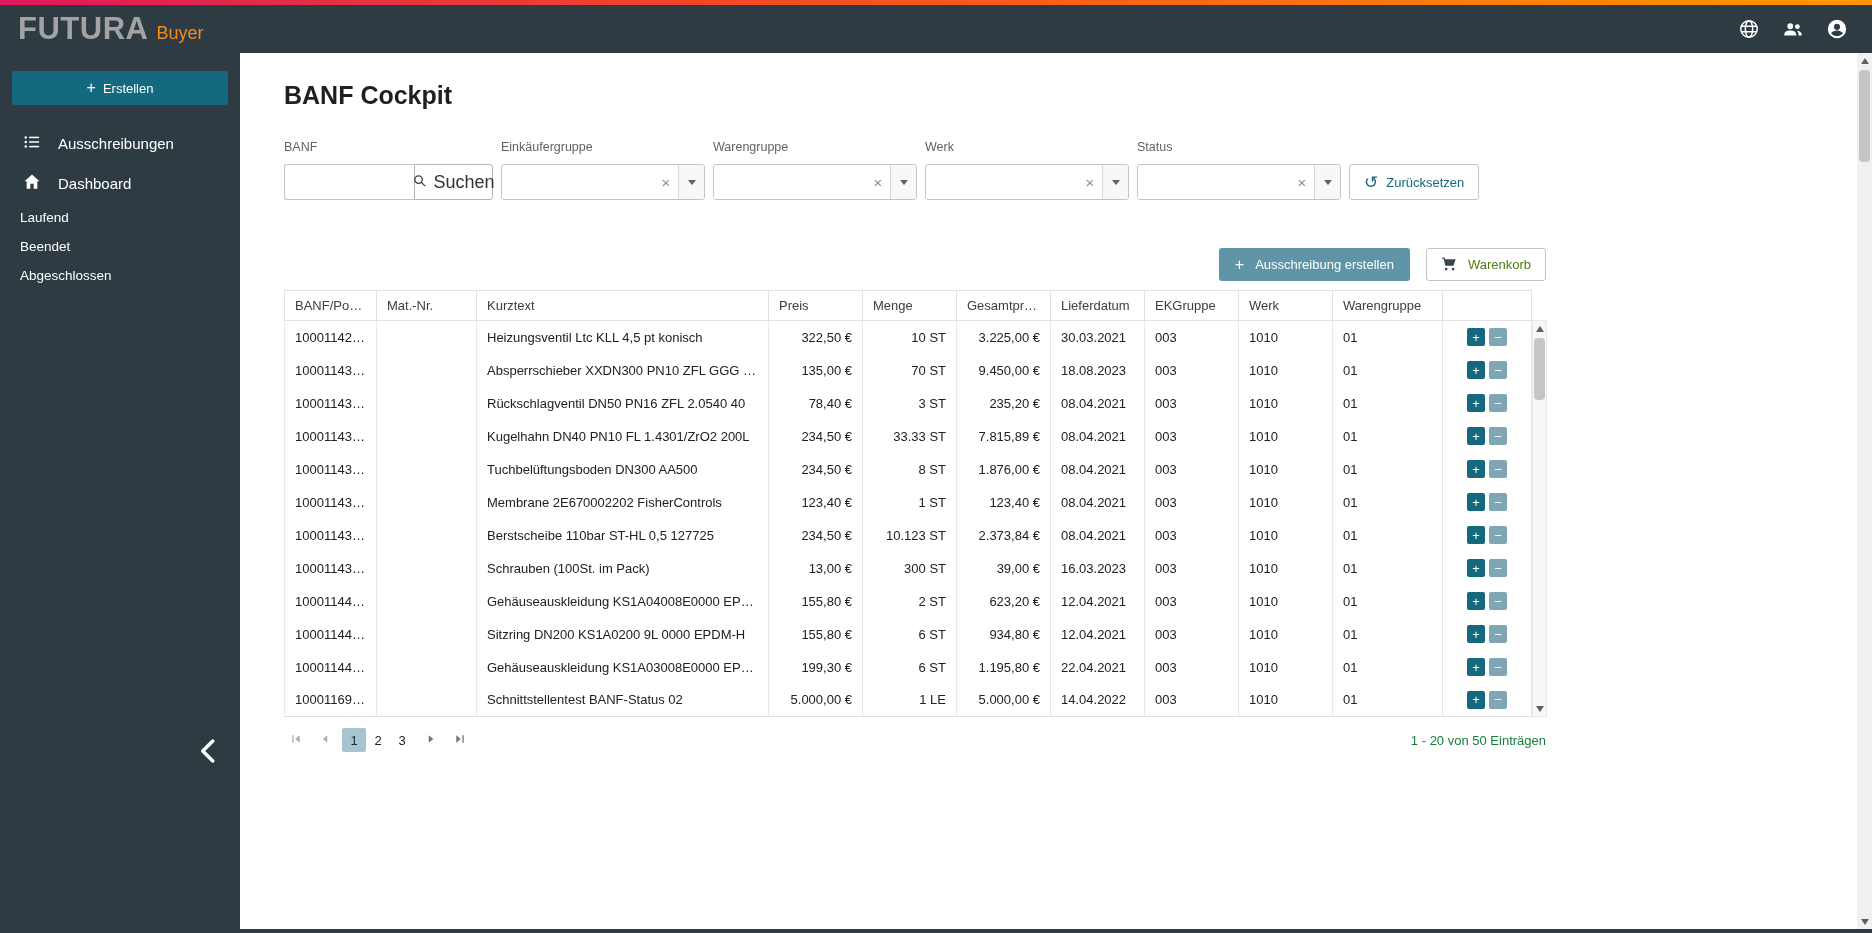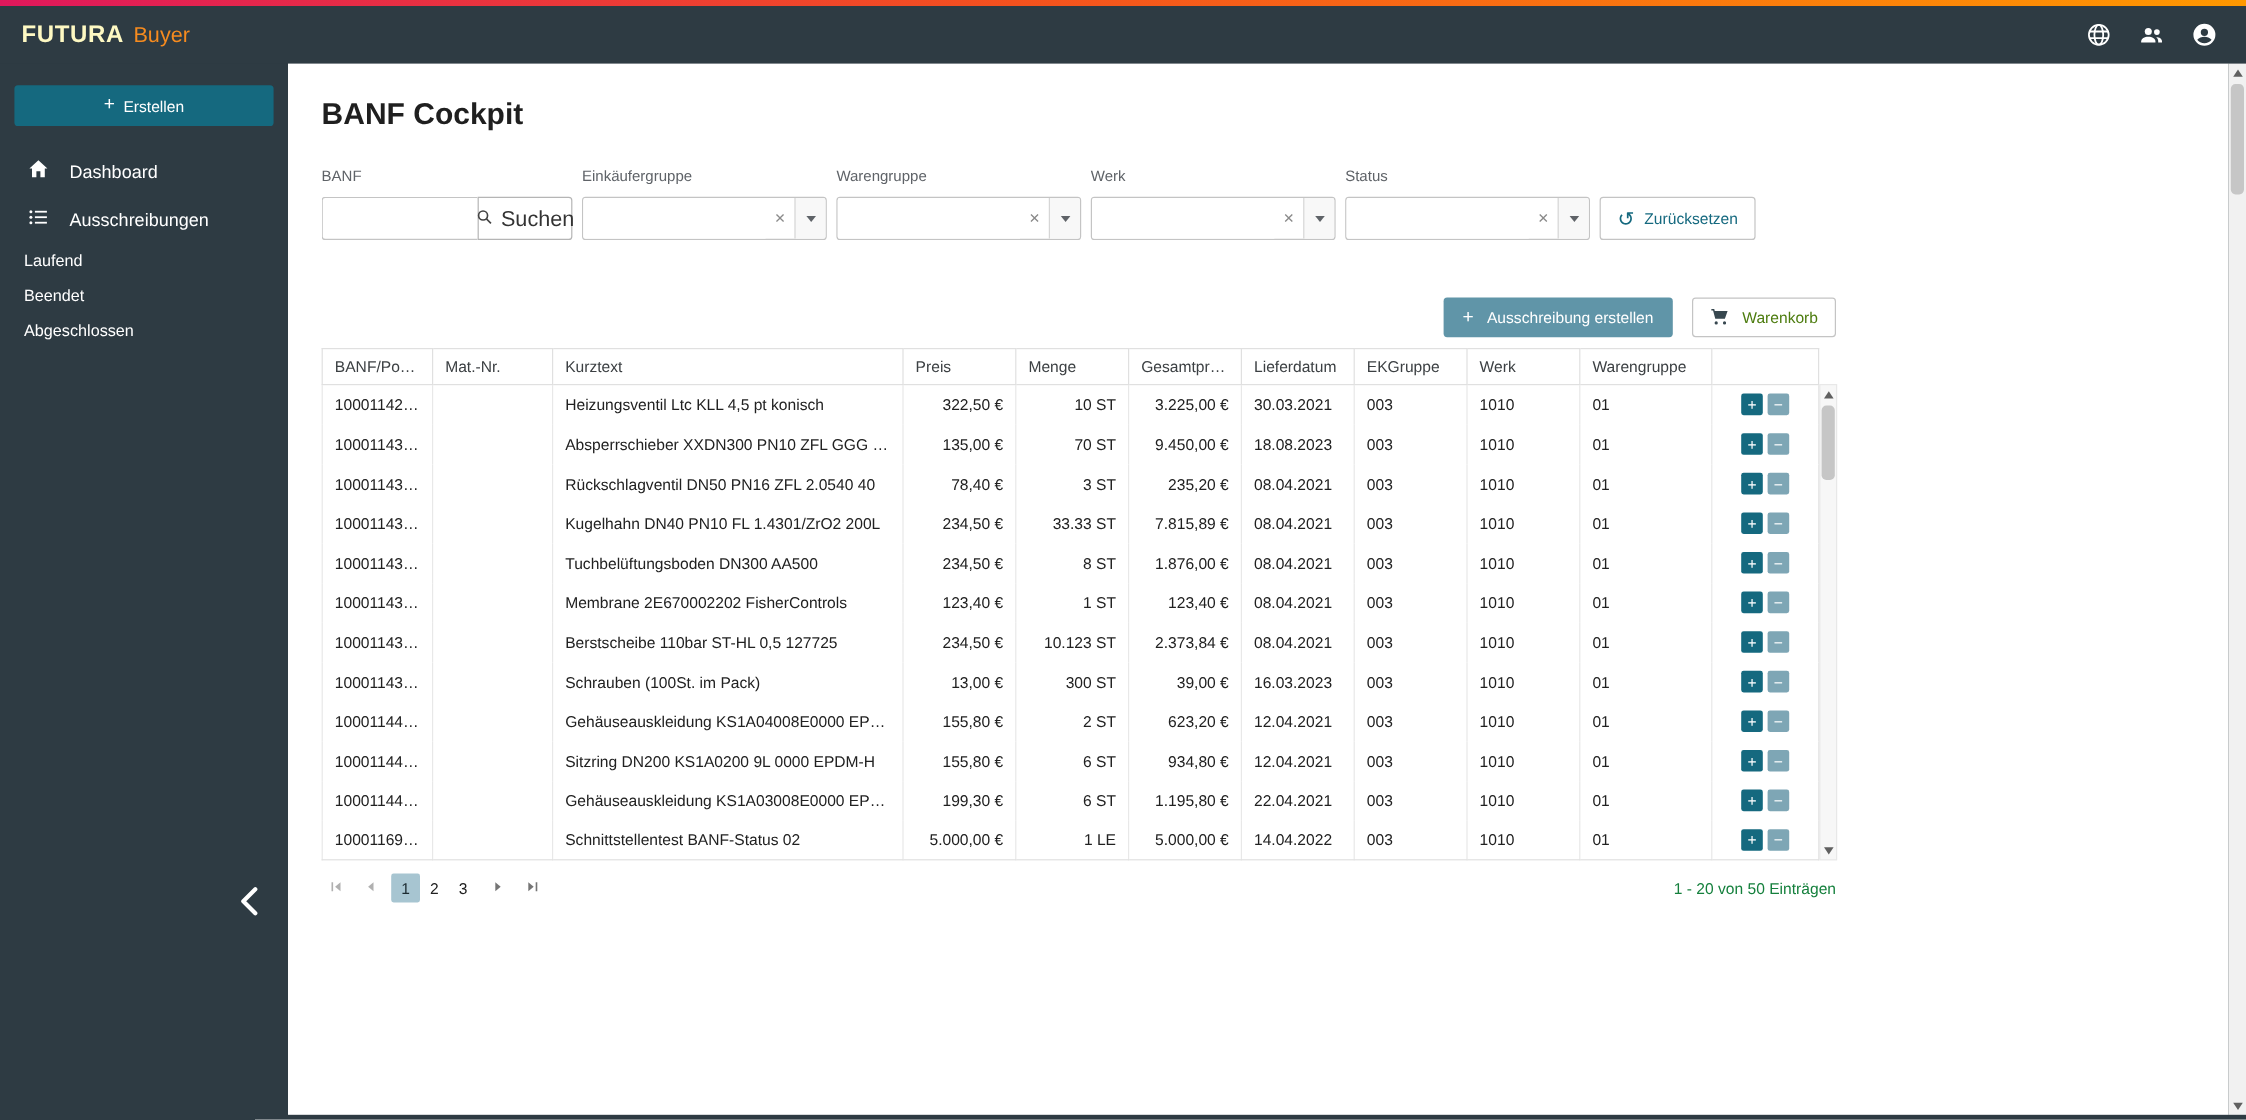--- a/index.html
+++ b/index.html
@@ -8,21 +8,21 @@
     width:1872px; height:933px; overflow:hidden; position:relative;
     background:#2e3b43;
     font-family:"Liberation Sans", sans-serif;
   }
   
   .top-strip { position:absolute; top:0; left:0; right:0; height:5px;
     background:linear-gradient(90deg,#e0185c 0%,#f4511e 45%,#ff9800 100%); }
   
   .app-header { position:absolute; top:5px; left:0; right:0; height:48px;
     background:#2e3b43; display:flex; align-items:center; padding:0 18px; }
-  .brand-main { color:#fef9c3; font-size:20px; font-weight:800; letter-spacing:.5px; }
+  .brand-main { color:#a3a3a3; font-size:31px; font-weight:800; letter-spacing:.5px; }
   .brand-sub  { color:#f68b1f; font-size:18px; margin-left:8px; }
   .header-icons { margin-left:auto; display:flex; align-items:center; gap:22px; padding-right:6px; }
   .header-icons svg { width:22px; height:22px; display:block; cursor:pointer; }
   
   .main-shell { position:absolute; top:53px; left:0; right:0; bottom:4px; display:flex; }
   
   .sidebar { width:240px; flex:none; position:relative; color:#fff; }
   .create-btn { margin:18px 12px 0; width:216px; height:34px; background:#15697f;
     border:none; border-radius:3px; color:#fff; font-size:13px; display:flex;
     align-items:center; justify-content:center; gap:7px; cursor:pointer; font-family:inherit; }
@@ -31,21 +31,21 @@
   .nav-item { height:40px; display:flex; align-items:center; padding-left:22px; gap:16px;
     font-size:15px; cursor:pointer; }
   .nav-item svg { width:20px; height:20px; flex:none; }
   .sub-item { height:29px; display:flex; align-items:center; padding-left:20px;
     font-size:13.5px; cursor:pointer; }
   .collapse-btn { position:absolute; top:682px; left:192px; width:34px; height:34px;
     background:none; border:none; cursor:pointer; padding:0; }
   .collapse-btn svg { width:30px; height:30px; }
   
   .main { flex:1; background:#ffffff; position:relative; overflow:hidden; }
-  .content { margin-left:28px; width:1262px; }
+  .content { margin-left:44px; width:1262px; }
   .page-title { margin:27px 0 0; font-size:25px; font-weight:700; color:#1f1f1f; line-height:30px; }
   
   .filters { display:flex; gap:8px; margin-top:30px; align-items:center; }
   .f-label { display:block; font-size:12.5px; color:#5f6368; margin-bottom:9px; height:15px; }
   .banf-field { display:flex; }
   .text-input { width:130px; height:36px; border:1px solid #c4c4c4; border-right:none;
     border-radius:3px 0 0 3px; padding:0 8px; font-size:13px; font-family:inherit; outline:none; }
   .search-btn { height:36px; width:79px; border:1px solid #b5b5b5; background:#fff;
     border-radius:0 3px 3px 0; display:flex; align-items:center; justify-content:center;
     gap:6px; font-size:18px; color:#333; cursor:pointer; font-family:inherit; }
@@ -155,37 +155,37 @@
 
   <aside class="sidebar">
     <button class="create-btn">
       <span class="plus">+</span>
       <span>Erstellen</span>
     </button>
     <nav class="nav">
       <div class="nav-item">
         <span>
           <svg viewBox="0 0 24 24" fill="#fff">
-              <path d="M12 3l9 8.2h-2.6V20H14v-6h-4v6H5.6v-8.8H3z"></path>
-            </svg>
-        </span>
-        <span>Dashboard</span>
-      </div>
-      <div class="nav-item">
-        <span>
-          <svg viewBox="0 0 24 24" fill="#fff">
             <circle cx="4.5" cy="6.5" r="1.5"></circle>
               <rect x="8.5" y="5.6" width="12" height="1.8"></rect>
             <circle cx="4.5" cy="12" r="1.5"></circle>
               <rect x="8.5" y="11.1" width="12" height="1.8"></rect>
             <circle cx="4.5" cy="17.5" r="1.5"></circle>
               <rect x="8.5" y="16.6" width="12" height="1.8"></rect>
           </svg>
         </span>
         <span>Ausschreibungen</span>
+      </div>
+      <div class="nav-item">
+        <span>
+          <svg viewBox="0 0 24 24" fill="#fff">
+              <path d="M12 3l9 8.2h-2.6V20H14v-6h-4v6H5.6v-8.8H3z"></path>
+            </svg>
+        </span>
+        <span>Dashboard</span>
       </div>
       <div class="sub-item">
         <span>Laufend</span>
       </div>
       <div class="sub-item">
         <span>Beendet</span>
       </div>
       <div class="sub-item">
         <span>Abgeschlossen</span>
       </div>

